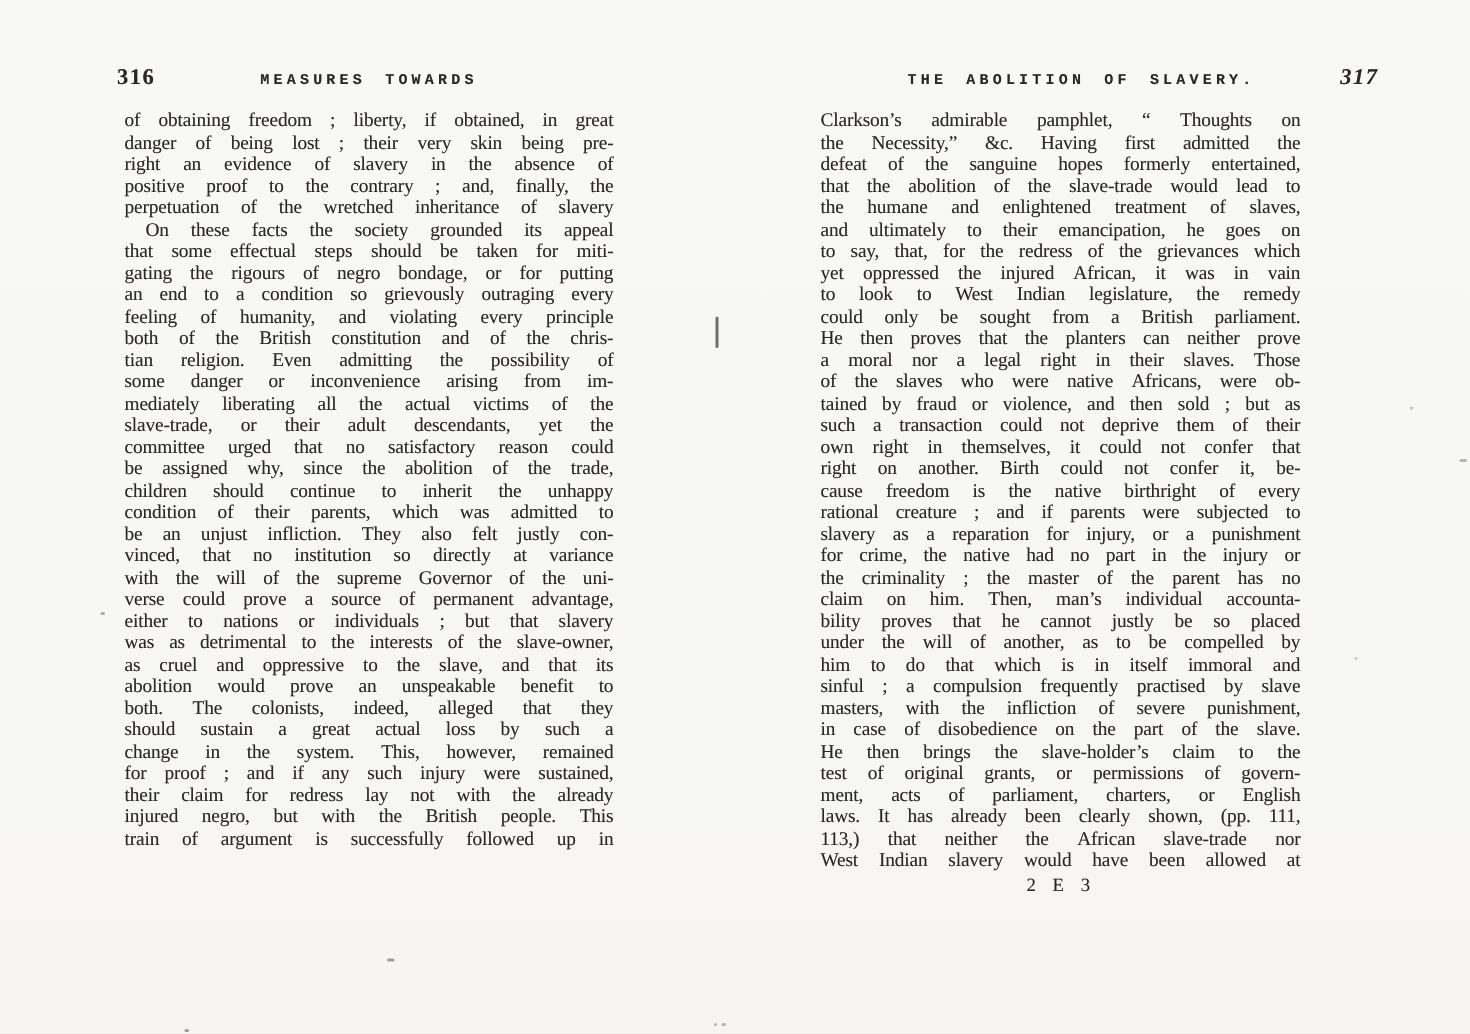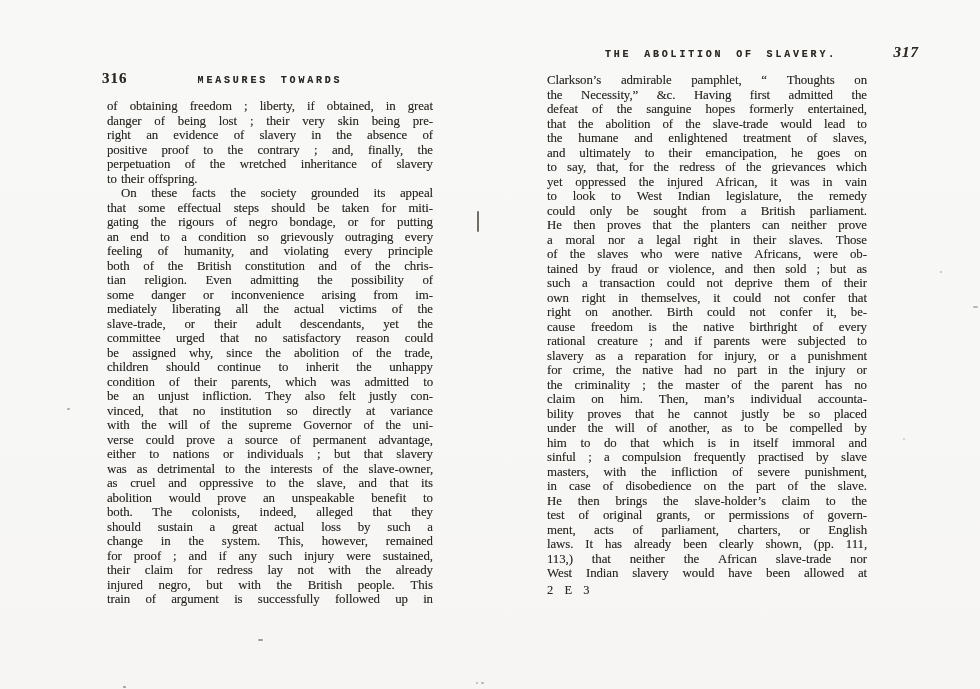--- a/index.html
+++ b/index.html
@@ -3,38 +3,38 @@
 <meta charset="utf-8">
 <style>
   html,body{margin:0;padding:0;background:#e9e9e7;}
   .stage{
     position:relative;width:980px;height:689px;overflow:hidden;
     background:linear-gradient(180deg,#f8f8f6 0%,#f7f7f5 55%,#f6f5f3 100%);
     font-family:"Liberation Serif","DejaVu Serif",serif;
     color:#2c2823;
   }
   .page{position:absolute;top:46px;}
-  .page.left{left:107px;width:326px;margin-top:26px;}
+  .page.left{left:83px;width:326px;}
   .page.right{left:547px;width:320px;}
   .running-head{position:relative;height:15px;font-weight:bold;text-shadow:0 0 .4px rgba(44,40,35,.45);}
   .pagenum{position:absolute;top:-2px;font-size:15px;letter-spacing:1px;}
   .page.left .pagenum{left:-5px;}
   .page.right .pagenum{right:-52px;font-style:italic;}
   .running-title{display:block;text-align:center;font-size:10px;letter-spacing:2.8px;word-spacing:4px;padding-top:3px;font-family:Liberation Mono, monospace;}
   .page.right .running-title{transform:translateX(14px);}
   .body{margin-top:12px;}
   .line{
     height:14.5px;line-height:14.5px;font-size:12.9px;letter-spacing:-0.1px;
     white-space:nowrap;text-shadow:0 0 .4px rgba(44,40,35,.4);
   }
   .line.j{display:flex;justify-content:space-between;}
   .line.j span{flex:0 0 auto;}
   .line.l{display:block;word-spacing:1px;}
   .line.indent{padding-left:14px;}
-  .line.sig{display:block;font-size:12.5px;letter-spacing:3px;word-spacing:2px;margin-top:2px;}
+  .line.sig{display:block;text-align:center;font-size:12.5px;letter-spacing:3px;word-spacing:2px;margin-top:2px;}
   .artifact{position:absolute;border-radius:1px;}
 </style>
 </head>
 <body>
 
 <div class="stage">
 
   <section class="page left">
     <header class="running-head">
       <span class="pagenum">316</span>
@@ -88,21 +88,20 @@
         </div>
         <div class="line j">
           <span>perpetuation</span>
           <span>of</span>
           <span>the</span>
           <span>wretched</span>
           <span>inheritance</span>
           <span>of</span>
           <span>slavery</span>
         </div>
-        <div class="line l">to their offspring.</div>
         <div class="line j indent">
           <span>On</span>
           <span>these</span>
           <span>facts</span>
           <span>the</span>
           <span>society</span>
           <span>grounded</span>
           <span>its</span>
           <span>appeal</span>
         </div>

